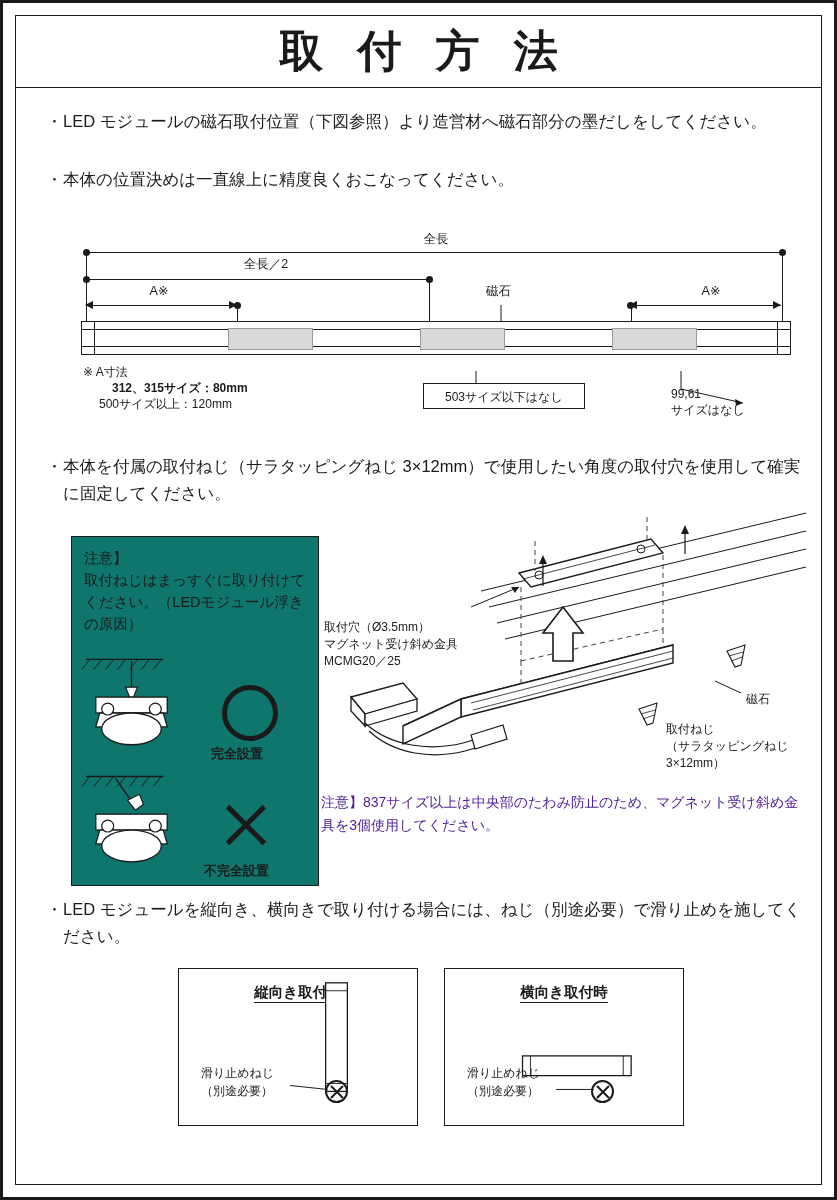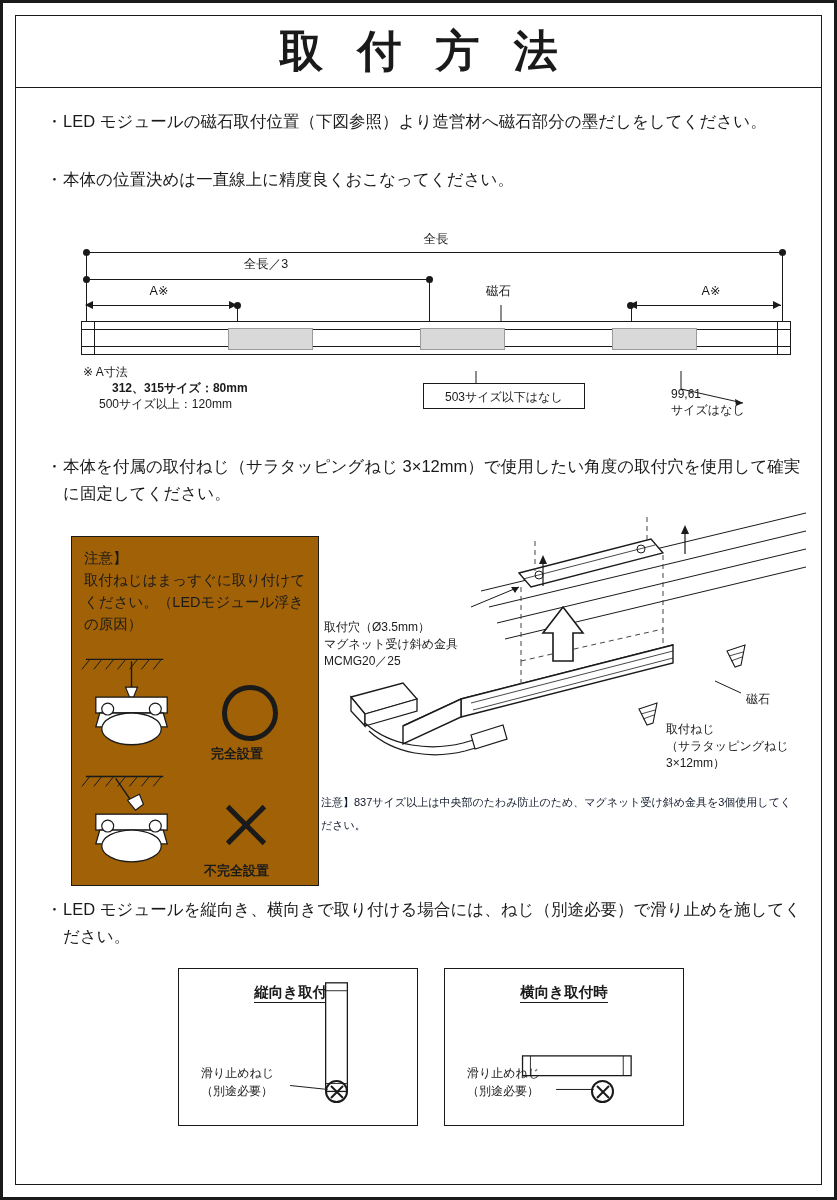--- a/index.html
+++ b/index.html
@@ -67,35 +67,35 @@
     border:1.4px solid #1a1a1a;background:#fff;box-sizing:border-box;
   }
   .bar .inner-line{position:absolute;left:0;right:0;height:1px;background:#1a1a1a;}
   .bar .cap{position:absolute;top:0;bottom:0;width:12px;border-right:1.4px solid #1a1a1a;}
   .bar .cap.r{right:0;border-right:none;border-left:1.4px solid #1a1a1a;}
   .mag{position:absolute;top:6px;height:22px;background:#d9d9d9;border:1px solid #9a9a9a;box-sizing:border-box;}
 
   
   .note-box{
     position:absolute;left:55px;top:520px;width:248px;height:350px;
-    border:1px solid #1a1a1a;box-sizing:border-box;background:#a16207;
+    border:1px solid #1a1a1a;box-sizing:border-box;background:#0f766e;
   }
   .note-box .hdr{position:absolute;left:12px;top:10px;font-size:14.5px;line-height:22px;}
   .ok-circle{
     position:absolute;width:46px;height:46px;border:5px solid #1a1a1a;border-radius:50%;
   }
   .x-mark{position:absolute;width:52px;height:52px;}
   .x-mark:before,.x-mark:after{
     content:"";position:absolute;left:50%;top:0;width:5px;height:52px;background:#1a1a1a;
   }
   .x-mark:before{transform:translateX(-50%) rotate(45deg);}
   .x-mark:after{transform:translateX(-50%) rotate(-45deg);}
   .cap-b{position:absolute;font-size:13px;font-weight:bold;white-space:nowrap;text-align:right;}
 
-  .warn{position:absolute;font-size:11px;line-height:23px;color:#0f172a;}
+  .warn{position:absolute;font-size:14px;line-height:23px;color:#4c1d95;}
 
   
   .bbox{position:absolute;border:1px solid #1a1a1a;box-sizing:border-box;background:#fff;}
   .bbox .bt{position:absolute;top:14px;left:0;width:100%;text-align:center;font-size:14.5px;font-weight:bold;}
   .bbox .bt .ul{border-bottom:1.5px solid #1a1a1a;padding-bottom:2px;}
   .screw{position:absolute;width:19px;height:19px;border:2px solid #1a1a1a;border-radius:50%;}
   .screw:before,.screw:after{content:"";position:absolute;left:50%;top:50%;width:2px;height:17px;background:#1a1a1a;}
   .screw:before{transform:translate(-50%,-50%) rotate(45deg);}
   .screw:after{transform:translate(-50%,-50%) rotate(-45deg);}
 
@@ -123,21 +123,21 @@
 
     <div class="dia1">
 
       <div class="lbl c" style="left:365px;top:0px;">全長</div>
       <div class="dot6" style="left:12px;top:18px;"></div>
       <div class="dot6" style="left:708px;top:18px;"></div>
       <div class="hline" style="left:16px;top:21px;width:693px;"></div>
       <div class="vline" style="left:15px;top:21px;height:70px;"></div>
       <div class="vline" style="left:711px;top:21px;height:70px;"></div>
 
-      <div class="lbl c" style="left:195px;top:25px;">全長／3</div>
+      <div class="lbl c" style="left:195px;top:25px;">全長／2</div>
       <div class="dot6" style="left:12px;top:45px;"></div>
       <div class="dot6" style="left:355px;top:45px;"></div>
       <div class="hline" style="left:16px;top:48px;width:340px;"></div>
       <div class="vline" style="left:358px;top:48px;height:44px;"></div>
 
       <div class="lbl c" style="left:88px;top:52px;">A※</div>
       <div class="hline" style="left:16px;top:74px;width:150px;"></div>
       <div class="arrowL" style="left:14px;top:70px;"></div>
       <div class="arrowR" style="left:158px;top:70px;"></div>
       <div class="dot6" style="left:163px;top:71px;"></div>

